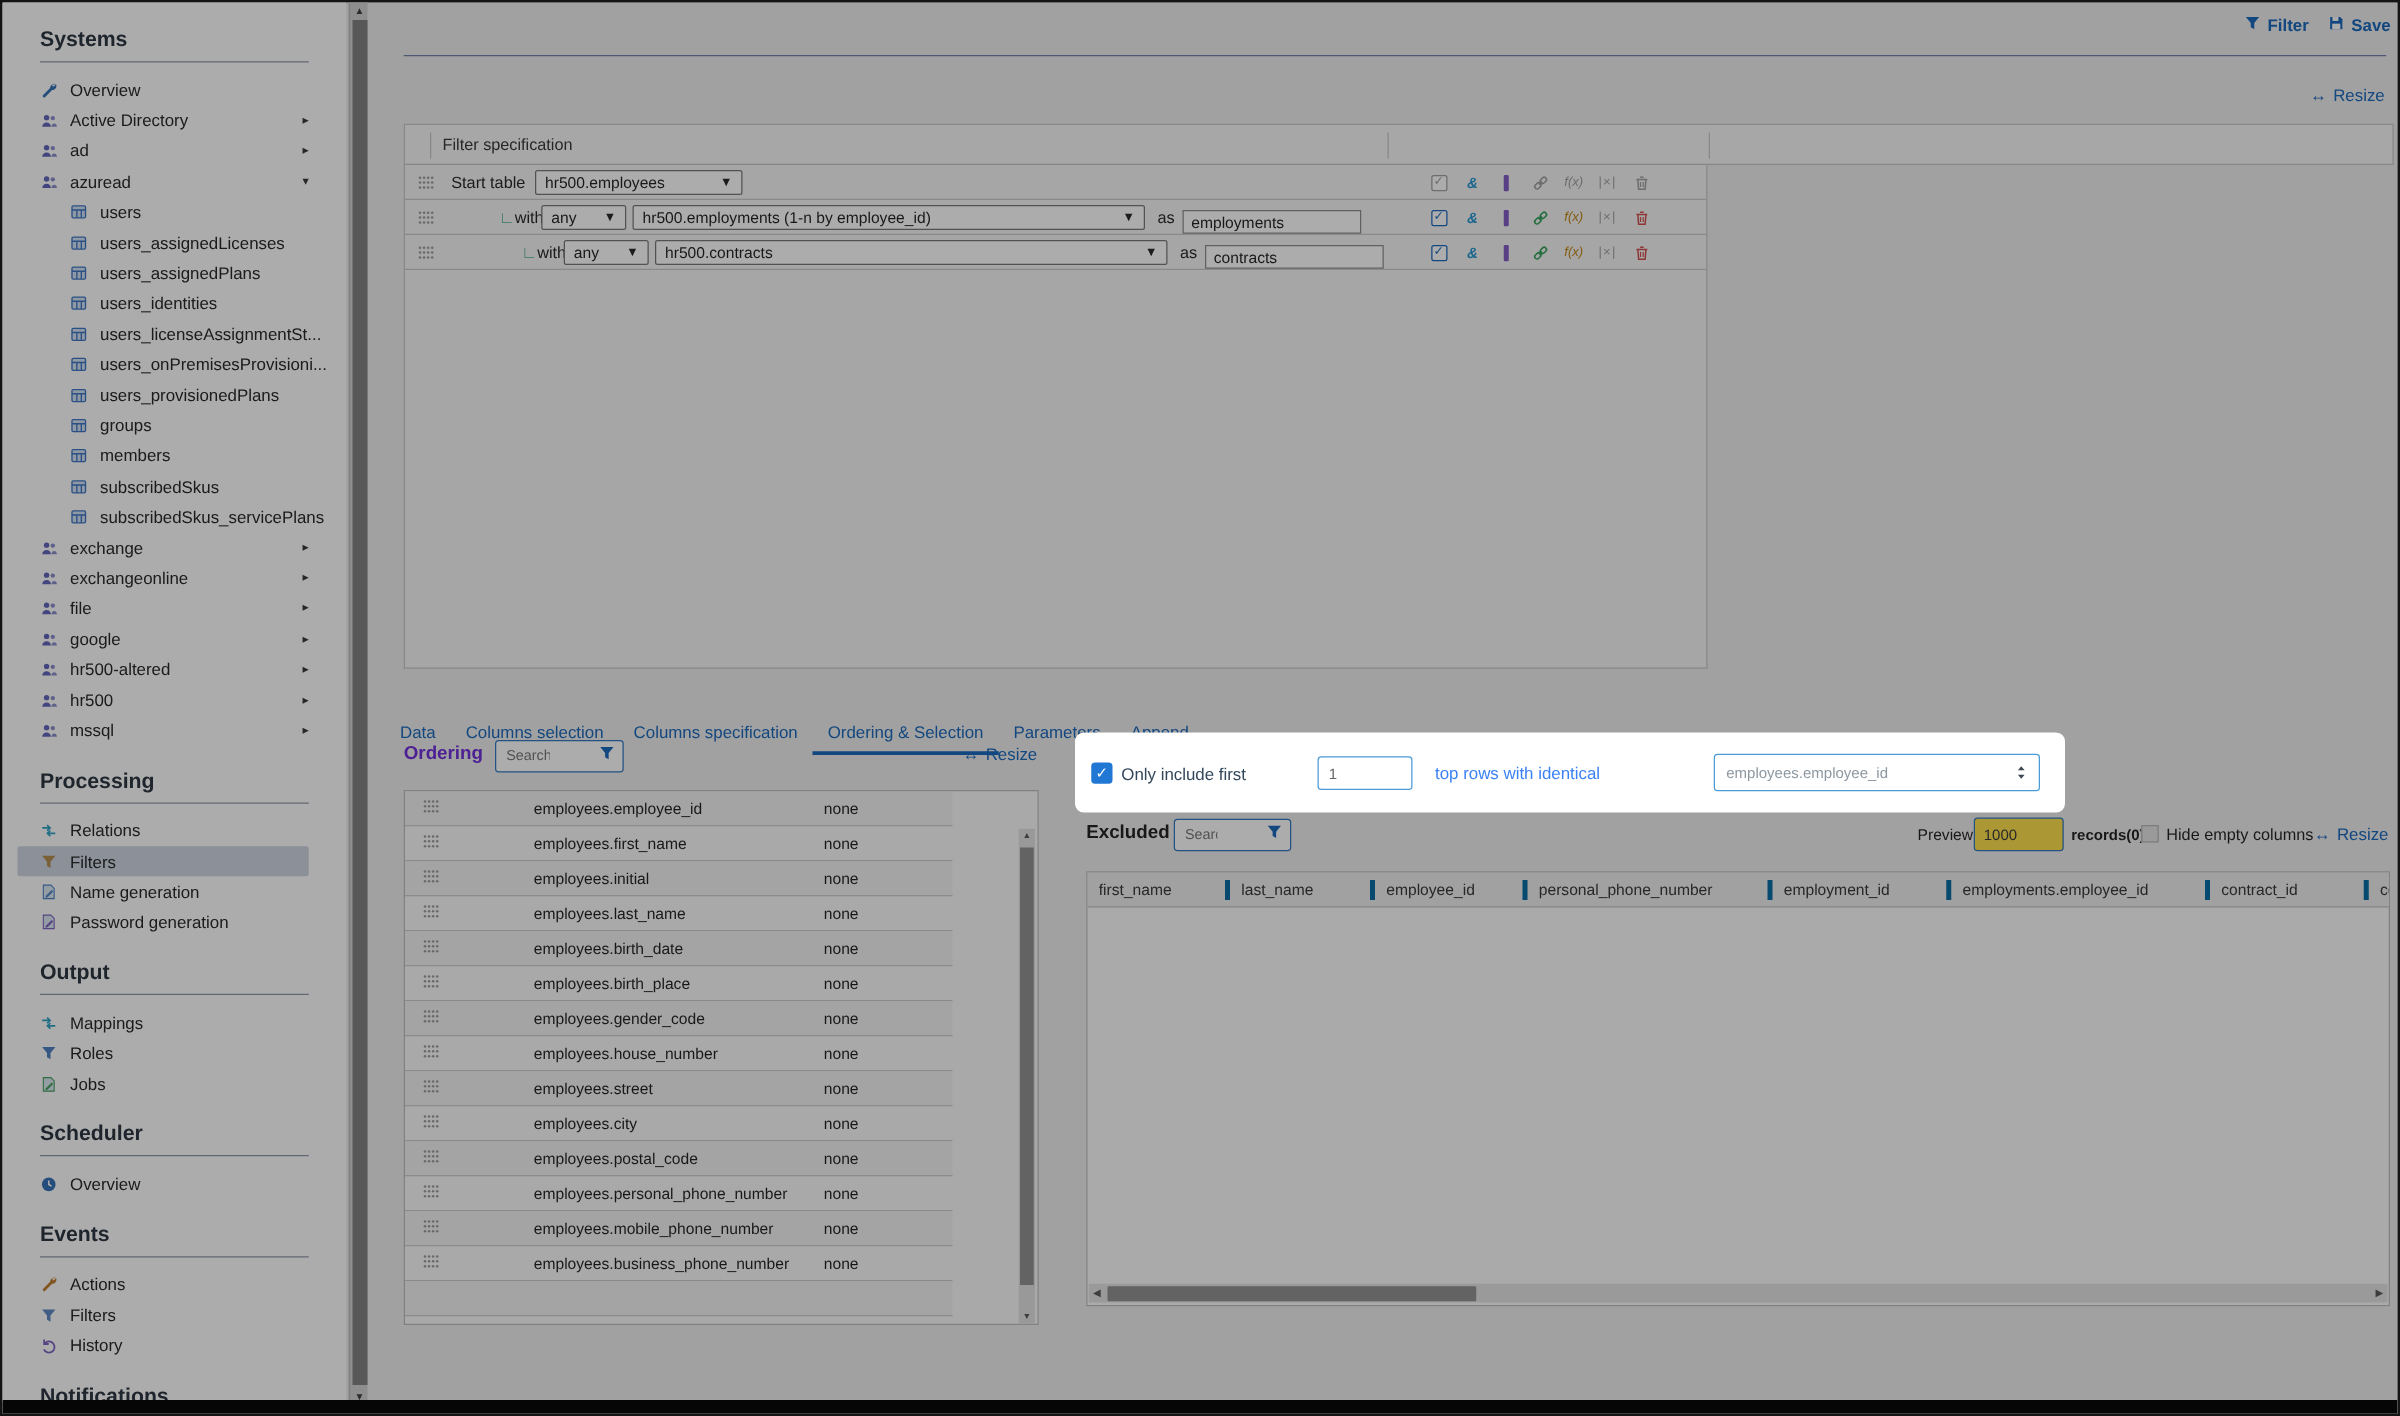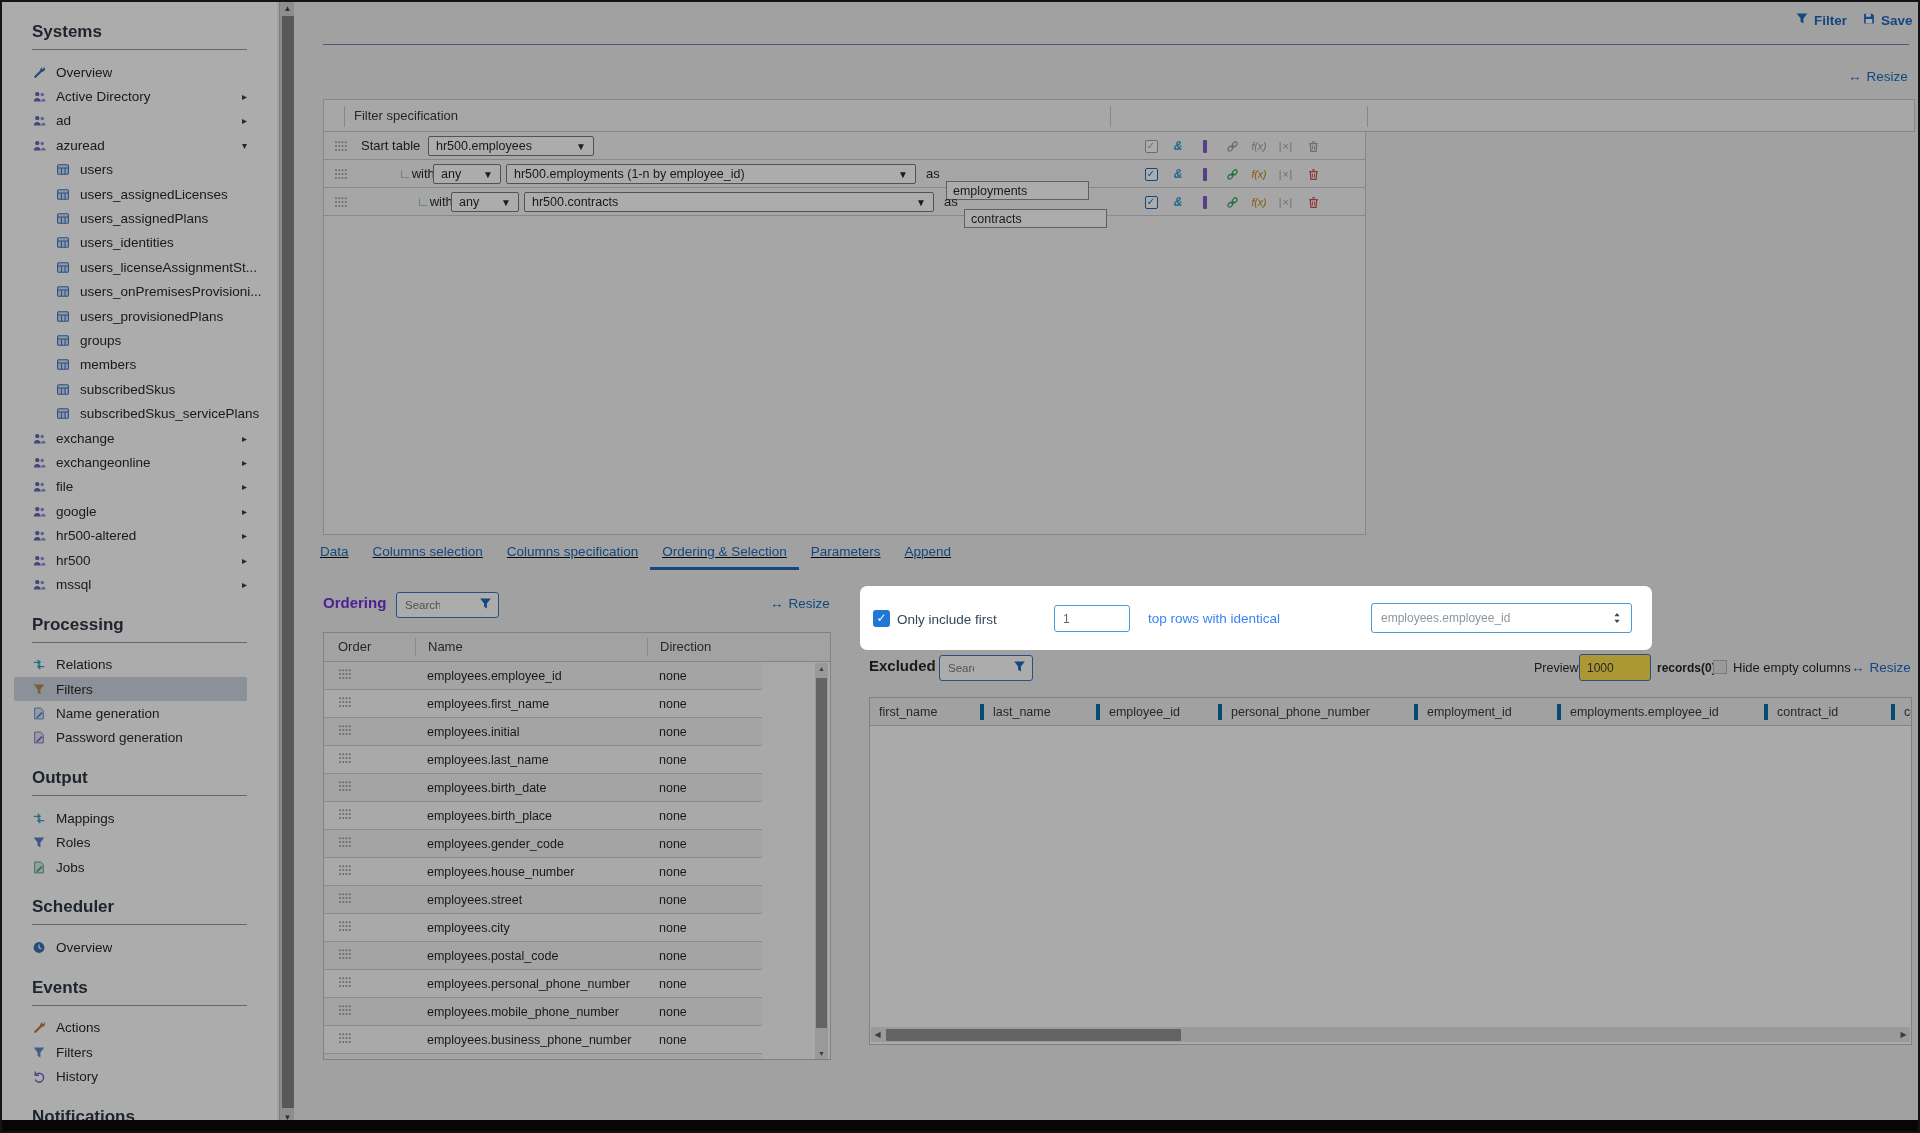--- a/index.html
+++ b/index.html
@@ -33,34 +33,34 @@
   #fspec-headband{position:absolute;left:28px;top:97px;width:1592px;height:33px;background:#f8f8f8;border:1px solid #c6c6c6;}
   #fspec-headband .tick{position:absolute;top:6px;width:1px;height:21px;background:#c6c6c6;}
   #fspec-title{position:absolute;left:30px;top:8px;font-size:13px;color:#333;}
   #fspec-box{position:absolute;left:28px;top:130px;width:1043px;height:403px;background:#f6f6f6;border:1px solid #c6c6c6;border-top:none;}
   .frow{position:relative;height:28px;border-bottom:1px solid #c9c9c9;}
   .frow .handle{position:absolute;left:10px;top:8px;}
   .flabel{position:absolute;top:6px;font-size:13px;color:#222;}
   .elbow{color:#4cae8e;font-size:13px;font-weight:bold;}
   .fsel{position:absolute;top:4px;height:20px;background:#fff;border:1px solid #767676;border-radius:2px;font-size:12.5px;color:#1d1d1d;display:flex;align-items:center;padding:0 7px;}
   .fsel .car{margin-left:auto;font-size:10px;color:#222;padding-left:8px;}
-  .finput{position:absolute;top:21px;height:19px;background:#fff;border:1px solid #8a8a8a;font-size:12.5px;color:#1d1d1d;padding:0 6px;}
+  .finput{position:absolute;top:8px;height:19px;background:#fff;border:1px solid #8a8a8a;font-size:12.5px;color:#1d1d1d;padding:0 6px;}
   .icstrip{position:absolute;left:818px;top:0;width:220px;height:28px;display:flex;align-items:center;gap:9px;}
   .ric{width:18px;text-align:center;font-size:11px;cursor:pointer;display:inline-flex;justify-content:center;align-items:center;}
   .cbx{width:13px;height:13px;border:1.5px solid #1464ba;border-radius:2px;color:#1464ba;font-size:10px;line-height:10px;text-align:center;background:#fff;}
   .cbx.gray{border-color:#9e9e9e;color:#9e9e9e;}
   .amp{color:#2596d1;font-weight:bold;font-style:italic;font-size:12px;}
   .vbar{width:4px;height:13px;background:#7e57c2;border-radius:1px;}
   .fx{color:#c28410;font-style:italic;font-size:10.5px;white-space:nowrap;}
   .fx.gray,.delic.gray{color:#9e9e9e;}
   .delic{color:#9e9e9e;font-size:10.5px;letter-spacing:1px;}
   .ric svg{width:15px;height:13px;}
 
   
-  #tabs{position:absolute;left:13px;top:538px;display:flex;text-decoration:underline;}
+  #tabs{position:absolute;left:13px;top:572px;display:flex;}
   .tab{padding:4px 12px 8px 12px;font-size:13.5px;color:#1464ba;cursor:pointer;border-bottom:3px solid transparent;}
   .tab.active{border-bottom-color:#1464ba;}
 
   
   #ordering-title{position:absolute;left:28px;top:592px;font-size:15px;font-weight:bold;color:#6d28d9;}
   .searchbox{position:absolute;height:26px;background:#fff;border:1.5px solid #2e75c0;border-radius:3px;display:flex;align-items:center;padding:0 6px;gap:37px;}
   .searchbox input{border:none;outline:none;width:100%;font-size:11.5px;color:#444;background:transparent;}
   .searchbox svg{width:13px;height:13px;flex:0 0 auto;}
   #ordering-search{left:101px;top:590px;width:103px;}
   #ordering-resize{position:absolute;left:475px;top:594px;font-weight:400;}
@@ -680,25 +680,20 @@
       <input placeholder="Search..." style="">
       <span><svg viewBox="0 0 12 12" width="14" height="13" xmlns="http://www.w3.org/2000/svg">
             <path d="M1.1 1.4h9.8L7.3 5.9v4.6L4.7 9.1V5.9z" fill="#1464ba"></path>
           </svg></span>
     </div>
     <span id="ordering-resize" class="link">
       <span>↔</span>
       <span>Resize</span>
     </span>
     <div id="otable">
-      <div id="ohead">
-        <div class="oc c-order" style="padding-left:14px;">Order</div>
-        <div class="oc c-name">Name</div>
-        <div class="oc c-dir">Direction</div>
-      </div>
       <div id="obody">
           <div class="orow">
             <div class="c-order"><span><svg viewBox="0 0 12 12" width="14" height="13" xmlns="http://www.w3.org/2000/svg">
                   <circle cx="1.4" cy="2" r=".95" fill="#9a9a9a"></circle>
                   <circle cx="4.4" cy="2" r=".95" fill="#9a9a9a"></circle>
                   <circle cx="7.4" cy="2" r=".95" fill="#9a9a9a"></circle>
                   <circle cx="10.4" cy="2" r=".95" fill="#9a9a9a"></circle>
                   <circle cx="1.4" cy="5.6" r=".95" fill="#9a9a9a"></circle>
                   <circle cx="4.4" cy="5.6" r=".95" fill="#9a9a9a"></circle>
                   <circle cx="7.4" cy="5.6" r=".95" fill="#9a9a9a"></circle>

